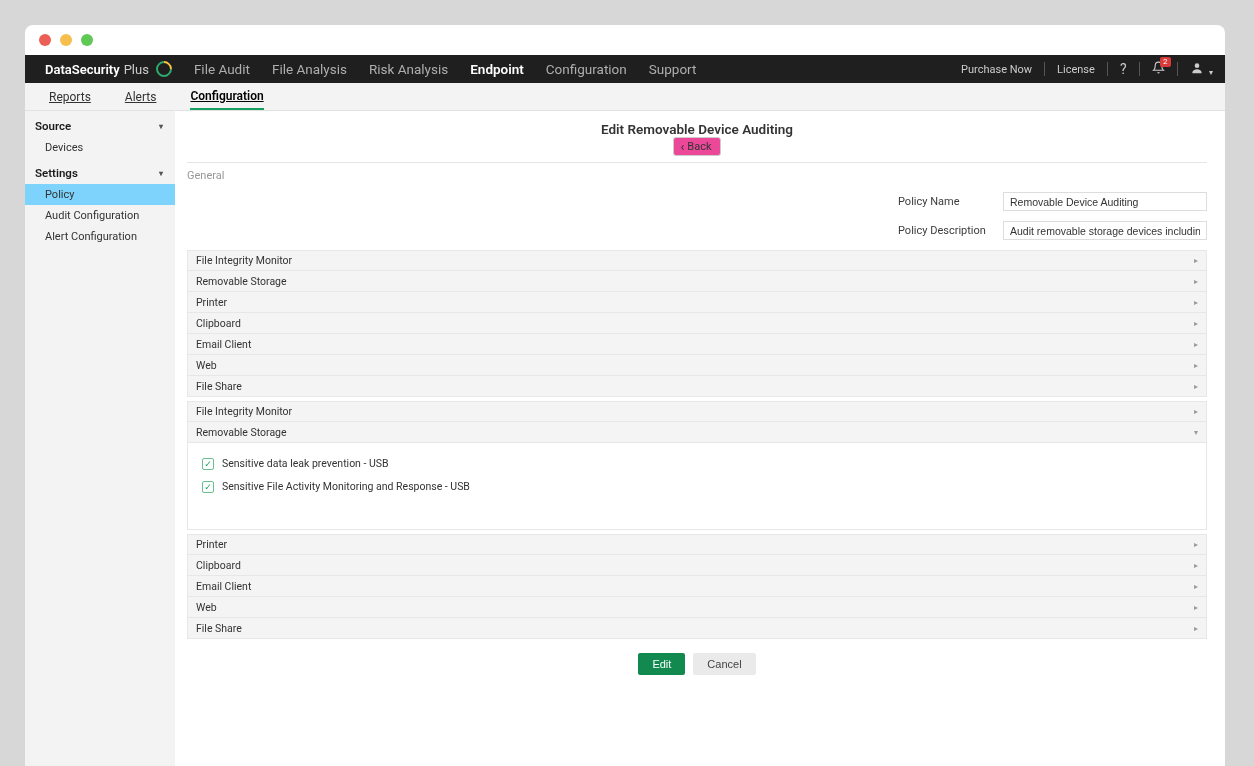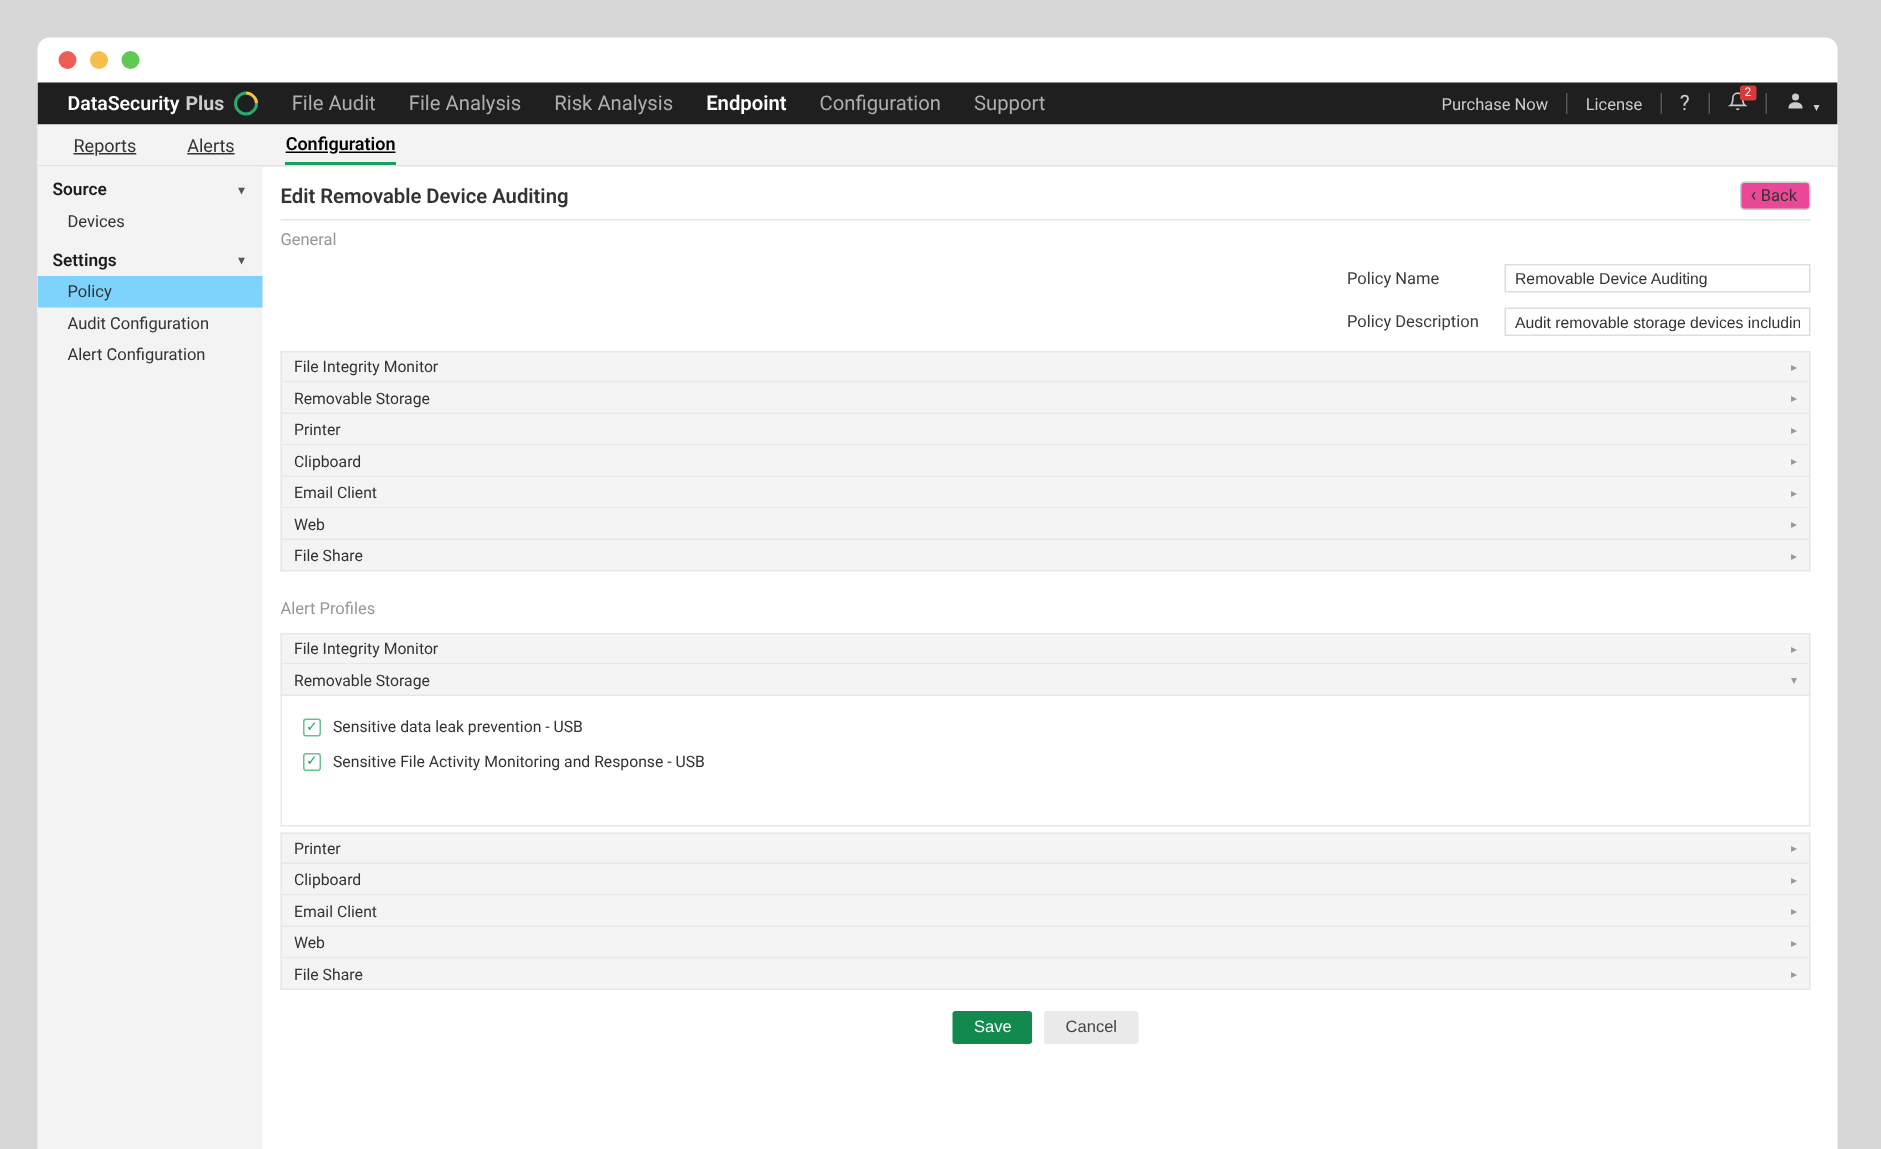--- a/index.html
+++ b/index.html
@@ -7,21 +7,21 @@
   .canvas { width: 1254px; height: 766px; margin: 0 auto; padding: 25px 25px 0 25px; }
   .window { width: 1200px; background: #fff; border-radius: 8px 8px 0 0; overflow: hidden; }
   .titlebar { height: 30px; display: flex; align-items: center; padding-left: 14px; gap: 9px; }
   .dot { width: 12px; height: 12px; border-radius: 50%; }
   .dot.red { background: #ec5f57; }
   .dot.yellow { background: #f6be4d; }
   .dot.green { background: #60c955; }
 
   .topnav { background: #1f1f1f; height: 28px; display: flex; align-items: center; padding: 0 12px 0 20px; color: #ccc; }
   .brand { display: flex; align-items: center; gap: 4px; color: #fff; font-weight: 600; font-size: 13px; margin-right: 22px; }
-  .brand .plus { font-weight: 700; color: #ccc; }
+  .brand .plus { font-weight: 400; color: #ccc; }
   .brand .swirl { width: 16px; height: 16px; border: 2px solid #2ca96c; border-right-color: #f5c343; border-radius: 50%; transform: rotate(-45deg); margin-left: 3px; }
   .nav-items { display: flex; align-items: center; gap: 22px; height: 100%; }
   .nav-item { color: #aeaeae; font-size: 13.5px; cursor: pointer; display: flex; align-items: center; height: 100%; }
   .nav-item.active { color: #fff; font-weight: 600; }
   .nav-right { margin-left: auto; display: flex; align-items: center; gap: 12px; font-size: 11px; color: #ccc; }
   .nav-right .divider { width: 1px; height: 14px; background: #555; }
   .nav-icon { color: #ccc; font-size: 14px; cursor: pointer; position: relative; }
   .nav-icon .badge { position: absolute; top: -4px; right: -6px; background: #d83a3a; color: #fff; font-size: 8px; line-height: 10px; padding: 0 3px; border-radius: 2px; }
 
   .subnav { background: #f3f3f3; border-bottom: 1px solid #e2e2e2; height: 28px; display: flex; align-items: center; padding-left: 24px; gap: 34px; font-size: 12px; }
@@ -29,21 +29,21 @@
   .subnav-item.active { color: #000; border-bottom: 2px solid #16a060; font-weight: 600; }
 
   .body { display: flex; }
   .sidebar { width: 150px; flex-shrink: 0; background:#f3f3f3; min-height: 660px;}
   .side-header { display: flex; justify-content: space-between; align-items: center; padding: 8px 12px 4px 10px; font-size: 11.5px; font-weight: 600; color: #1c1c1c; cursor: pointer; }
   .side-header .caret { font-size: 8px; color: #555; }
   .side-item { padding: 4px 8px 4px 20px; font-size: 11px; color: #333; cursor: pointer; }
   .side-item.active { background: #7dd3fc; }
 
   .main { flex: 1; padding: 10px 18px 0 12px; }
-  .main-header { display: flex; justify-content: space-between; align-items: center; border-bottom: 1px solid #e5e5e5; padding-bottom: 6px; margin-bottom: 0; }
+  .main-header { display: flex; justify-content: space-between; align-items: center; border-bottom: 1px solid #e5e5e5; padding-bottom: 6px; margin-bottom: 0; flex-direction: column; }
   .main-header h2 { font-size: 13.5px; font-weight: 600; }
   .back-btn { border: 1px solid #ccc; border-radius: 3px; padding: 2px 8px 2px 6px; font-size: 11px; cursor: pointer; background: #ec4899; display: flex; align-items: center; gap: 3px; }
   .back-btn::before { content: "‹"; font-size: 13px; line-height: 11px; }
 
   .section-title { color: #979797; font-size: 11px; margin: 6px 0 10px 0; }
   .form-row { display: flex; align-items: center; margin-bottom: 10px; justify-content: flex-end; }
   .form-row .label { width: 105px; font-size: 11px; color: #3c3c3c; margin-left: 32px; }
   .form-row input[type=text] { width: 204px; height: 19px; border: 1px solid #ddd; font-size: 10.5px; padding: 0 6px; color: #333; }
   .applies-box { border: 1px solid #ddd; width: 152px; height: 20px; padding: 0 6px; display: flex; align-items: center; font-size: 10.5px; text-decoration: underline; cursor: pointer; }
   .add-btn { width: 20px; height: 20px; background: #585858; color: #fff; display: inline-flex; align-items: center; justify-content: center; font-size: 14px; cursor: pointer; }
@@ -177,21 +177,20 @@
             <div class="profile-row">
               <span>Web</span>
               <span class="arrow">▸</span>
             </div>
             <div class="profile-row">
               <span>File Share</span>
               <span class="arrow">▸</span>
             </div>
           </div>
 
-      <div class="section-title" style="margin-top:18px;">Alert Profiles</div>
       <div class="profile-list" id="alert-list-top">
             <div class="profile-row" style="border-top: 1px solid rgb(231, 231, 231);">
               <span>File Integrity Monitor</span>
               <span class="arrow">▸</span>
             </div>
             <div class="profile-row">
               <span>Removable Storage</span>
               <span class="arrow">▾</span>
             </div>
           </div>
@@ -222,20 +221,20 @@
               <span>Web</span>
               <span class="arrow">▸</span>
             </div>
             <div class="profile-row">
               <span>File Share</span>
               <span class="arrow">▸</span>
             </div>
           </div>
 
       <div class="footer-btns">
-        <button class="btn primary">Save</button>
+        <button class="btn primary">Edit</button>
         <button class="btn secondary">Cancel</button>
       </div>
     </div>
   </div>
 
 </div>
 </div>
 
 </body></html>

